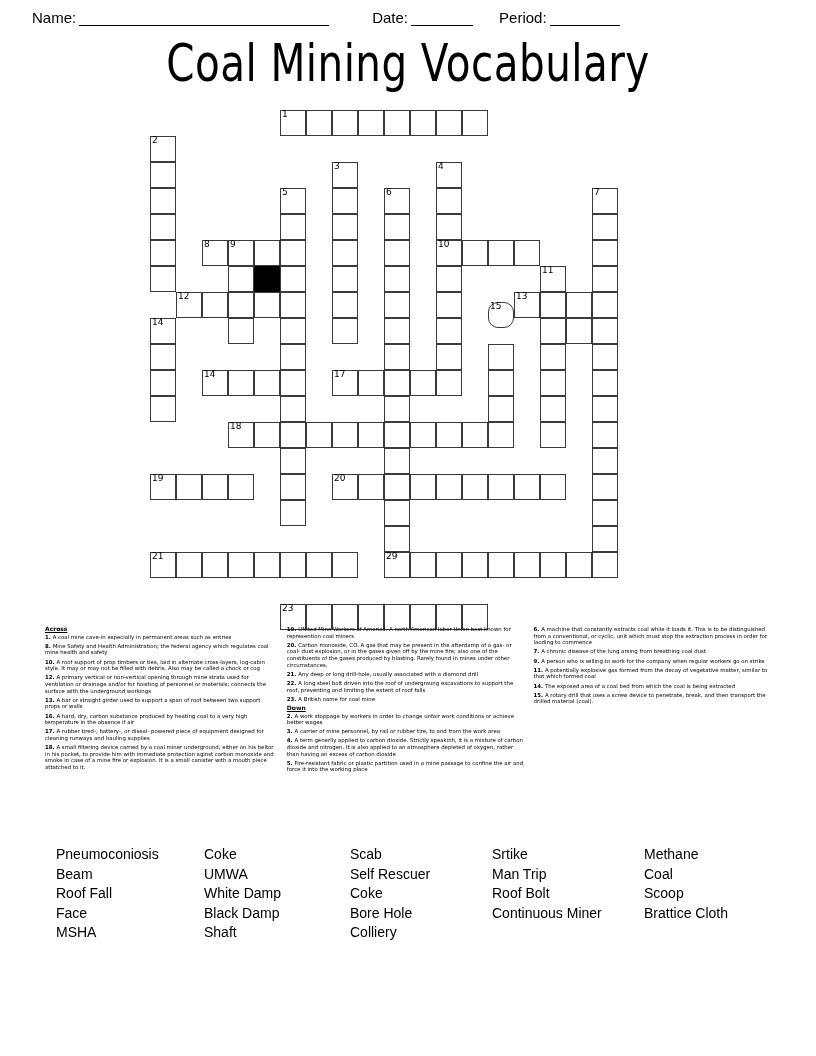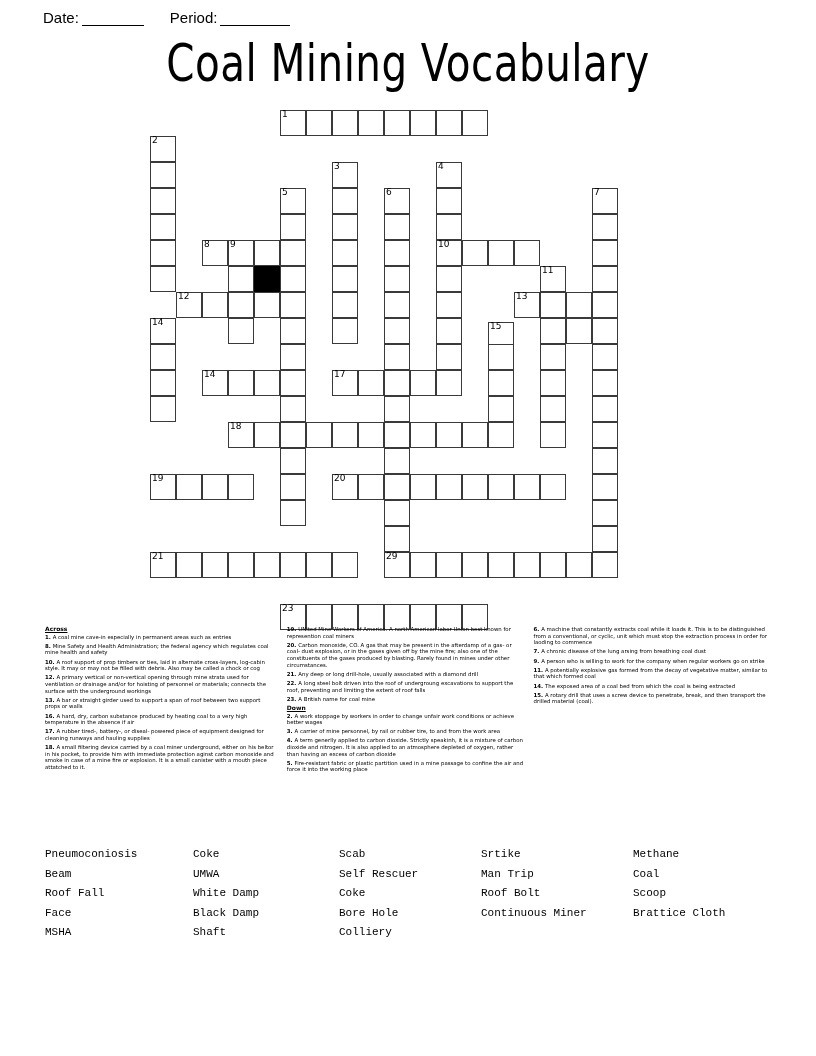--- a/index.html
+++ b/index.html
@@ -111,31 +111,36 @@
   .wb-title{
     font-family:"DejaVu Sans", sans-serif;
     font-size:15px;
     font-weight:700;
     text-decoration:underline;
     margin-bottom:2px;
   }
   .wb-grid{
     display:grid;
     grid-template-columns:148px 146px 142px 152px 150px;
-    font-family:Liberation Mono, monospace;
-    font-size:11px;
+    font-family:Liberation Sans, sans-serif;
+    font-size:14px;
     line-height:19.5px;
     white-space:nowrap;
+    margin-left:11px;
   }
   .wb-cell{padding:0;}
 </style>
 </head>
 <body>
 
 <div class="header-line">
+  <div class="hdr-field" style="margin-left:32px;">
+    <span class="hdr-label">Name:</span>
+    <span class="hdr-rule rule-name"></span>
+  </div>
   <div class="hdr-field" style="margin-left:43px;">
     <span class="hdr-label">Date:</span>
     <span class="hdr-rule rule-date"></span>
   </div>
   <div class="hdr-field" style="margin-left:26px;">
     <span class="hdr-label">Period:</span>
     <span class="hdr-rule rule-period"></span>
   </div>
 </div>
 
@@ -226,21 +231,21 @@
     <div class="cell" style="left: 416px; top: 182px;"></div>
     <div class="cell" style="left: 442px; top: 182px;"></div>
     <div class="cell" style="left: 0px; top: 208px;">
       <span class="num">14</span>
     </div>
     <div class="cell" style="left: 78px; top: 208px;"></div>
     <div class="cell" style="left: 130px; top: 208px;"></div>
     <div class="cell" style="left: 182px; top: 208px;"></div>
     <div class="cell" style="left: 234px; top: 208px;"></div>
     <div class="cell" style="left: 286px; top: 208px;"></div>
-    <div class="cell" style="left: 338px; top: 212px;">
+    <div class="cell" style="left: 338px; top: 192px; border-radius: 10px;">
       <span class="num">15</span>
     </div>
     <div class="cell" style="left: 390px; top: 208px;"></div>
     <div class="cell" style="left: 416px; top: 208px;"></div>
     <div class="cell" style="left: 442px; top: 208px;"></div>
     <div class="cell" style="left: 0px; top: 234px;"></div>
     <div class="cell" style="left: 130px; top: 234px;"></div>
     <div class="cell" style="left: 234px; top: 234px;"></div>
     <div class="cell" style="left: 286px; top: 234px;"></div>
     <div class="cell" style="left: 338px; top: 234px;"></div>

